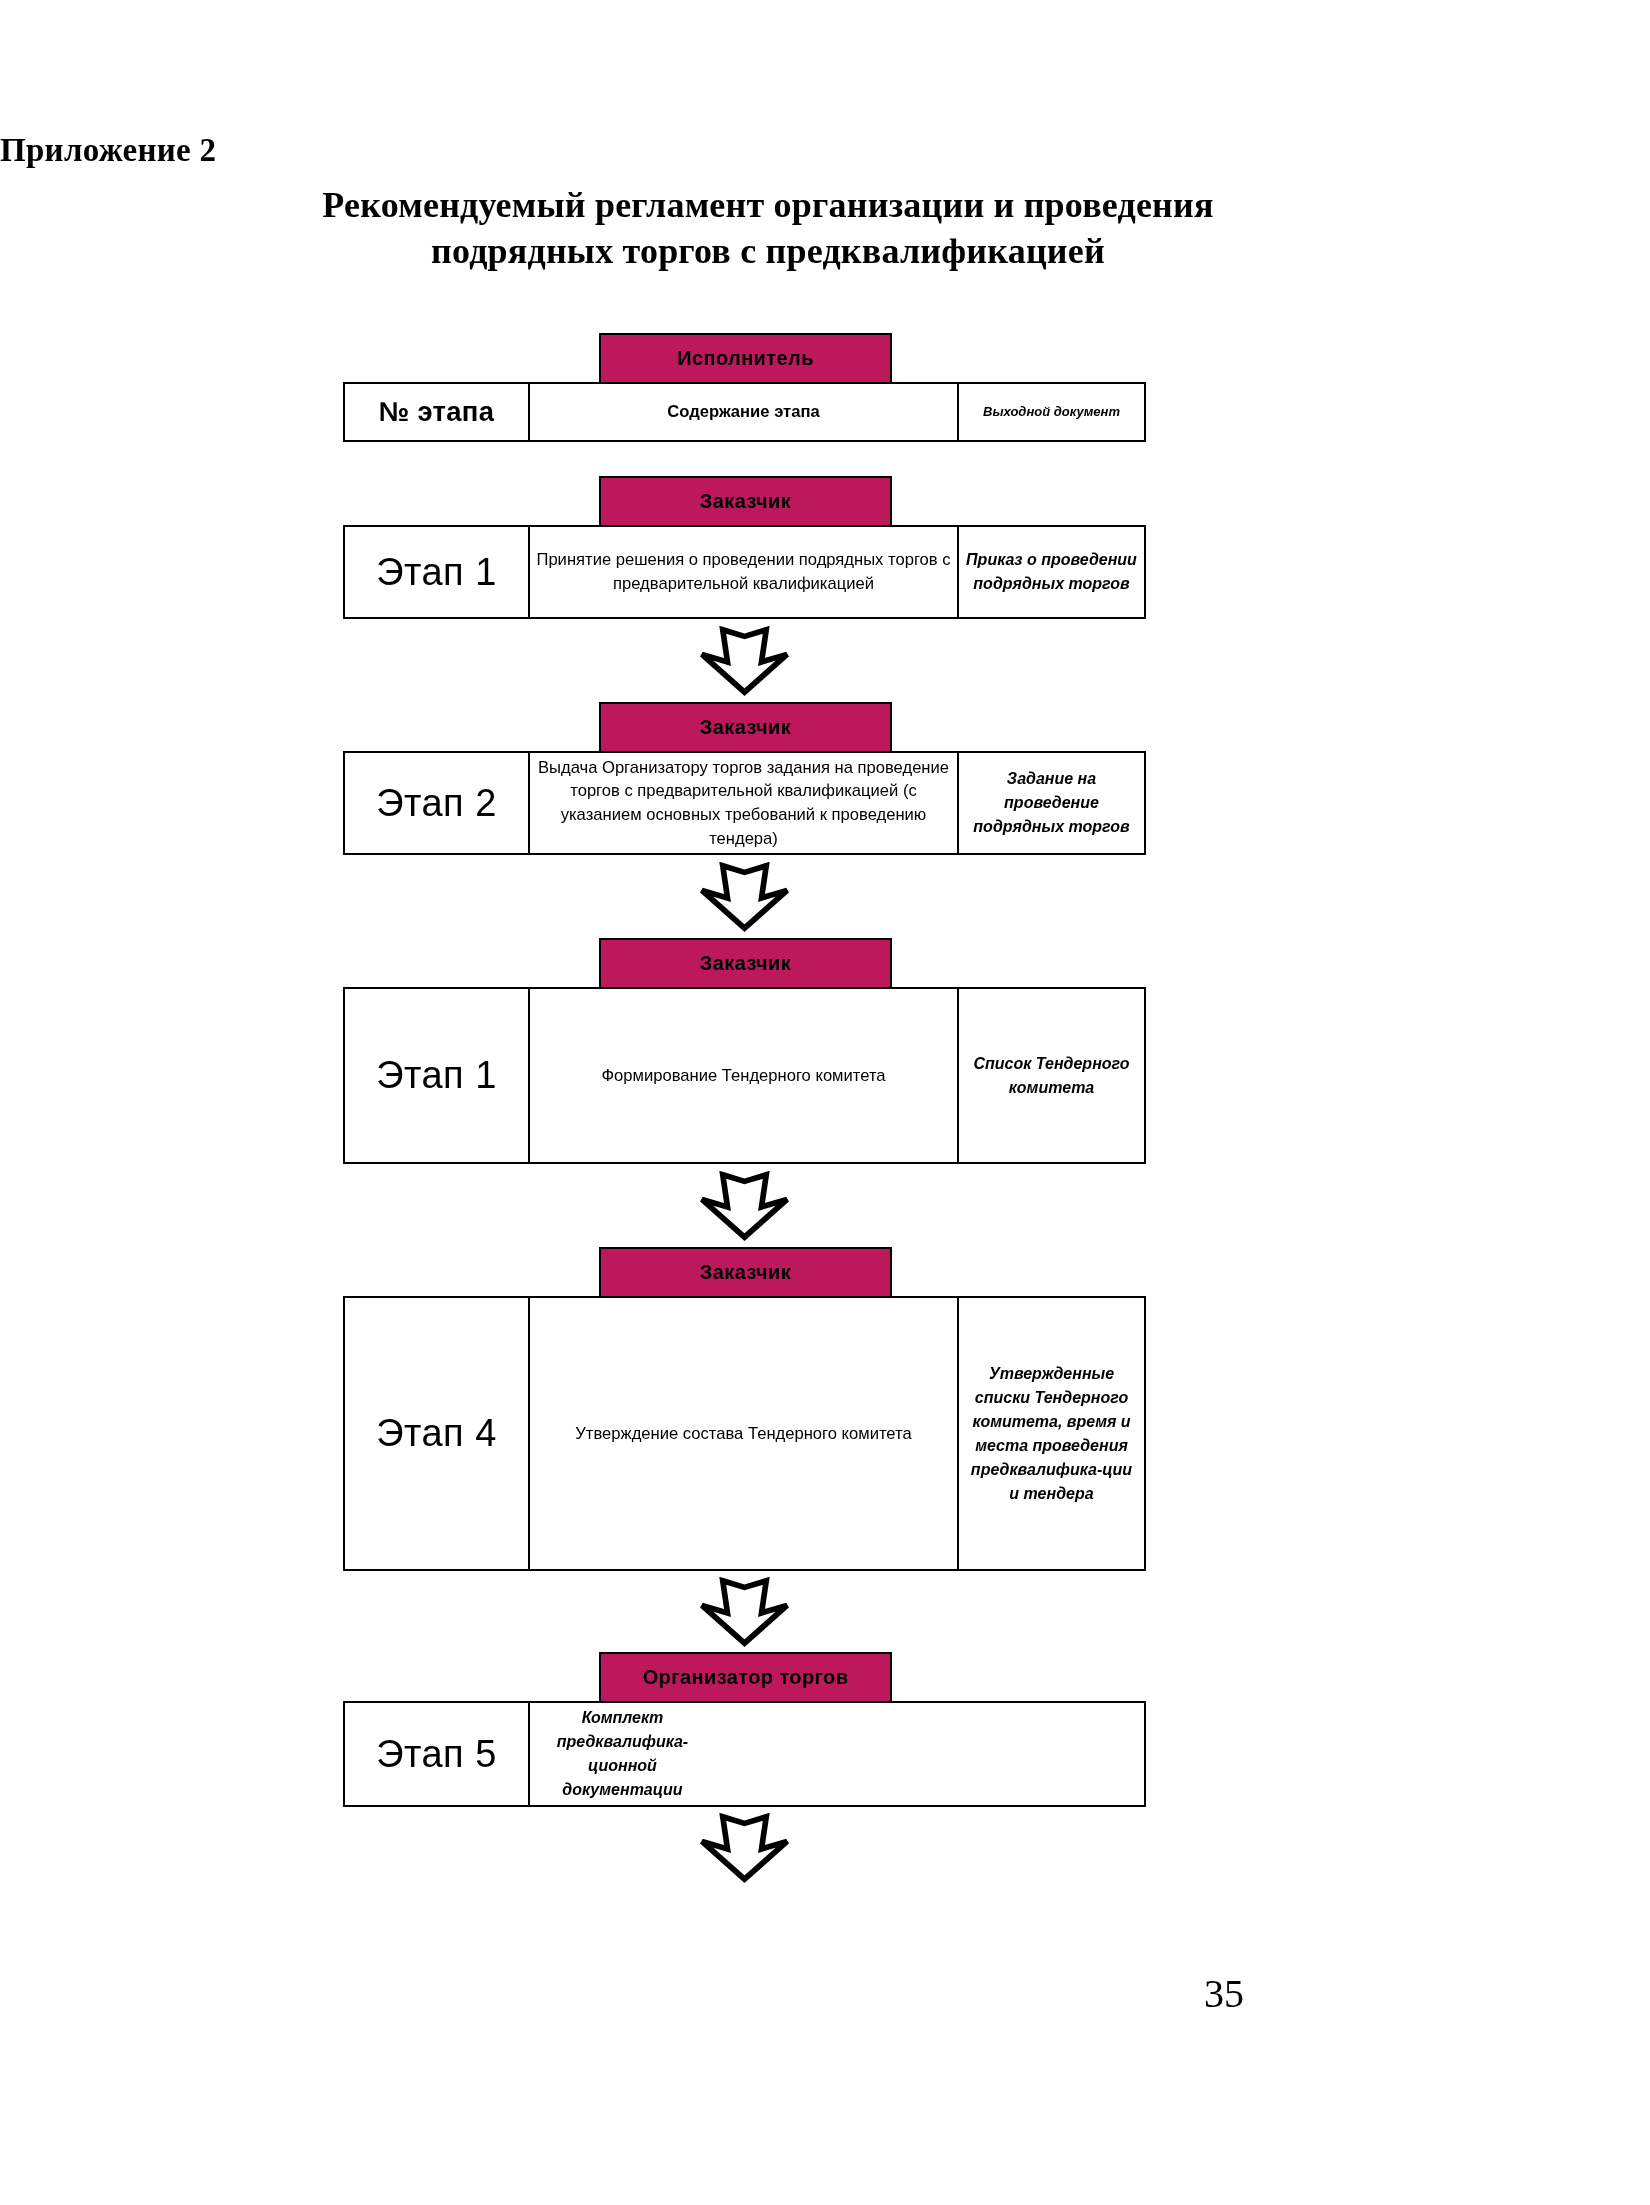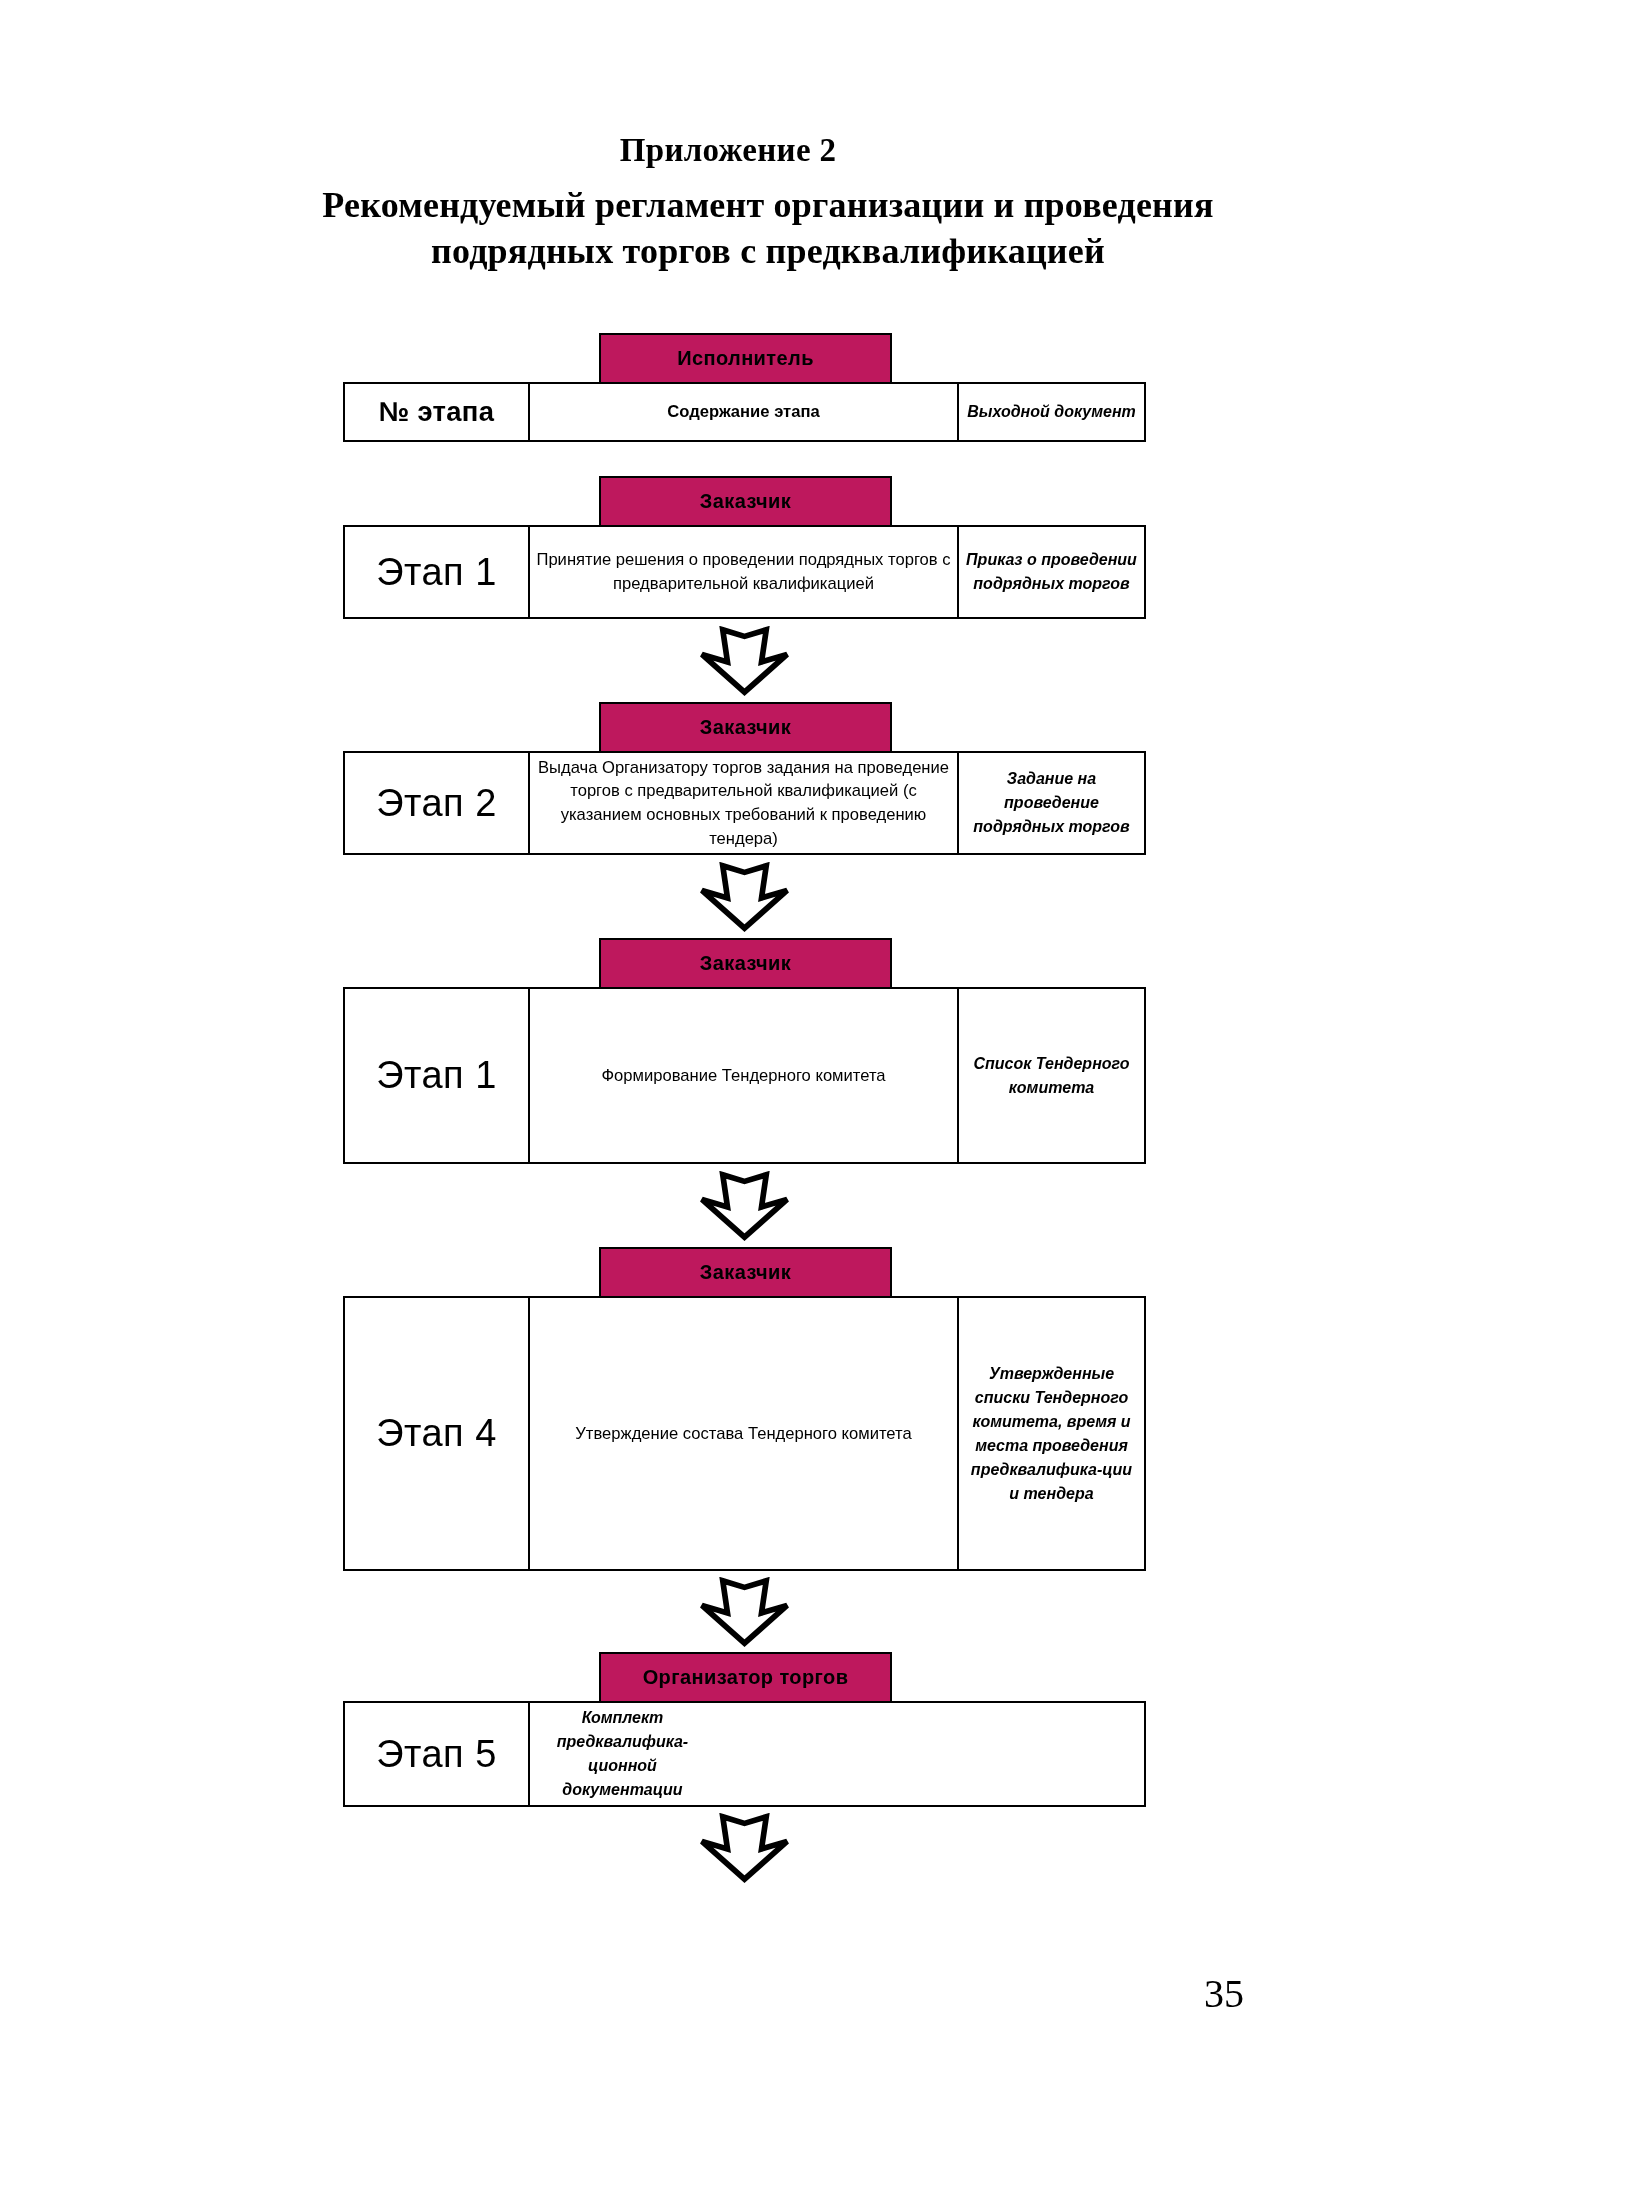--- a/index.html
+++ b/index.html
@@ -21,21 +21,21 @@
     position: absolute;
     left: 0;
     top: 132px;
     width: 1650px;
     text-align: center;
   }
   .appendix-label {
     font-family: "Liberation Serif", serif;
     font-weight: bold;
     font-size: 33px;
-    text-align: center;
+    text-align: left;
     padding-right: 194px;
     letter-spacing: 0.3px;
   }
   .doc-title {
     font-family: "Liberation Serif", serif;
     font-weight: bold;
     font-size: 36px;
     line-height: 1.28;
     margin-top: 13.2px;
     padding-left: 123px;
@@ -125,21 +125,21 @@
   .doc-text {
     font-size: 16px;
     line-height: 1.5;
     font-style: italic;
     font-weight: bold;
   }
 
   
   .hdr-num  { font-size: 27.4px; font-weight: bold; letter-spacing: 0.3px; }
   .hdr-mid  { font-size: 16.6px; font-weight: bold; }
-  .hdr-doc  { font-size: 16px; font-weight: bold; font-style: italic; line-height: 1.45; }
+  .hdr-doc  { font-size: 13px; font-weight: bold; font-style: italic; line-height: 1.45; }
 
   
   .arrow-wrap {
     width: 803px;
     display: flex;
     justify-content: center;
     align-items: center;
   }
   .arrow-wrap svg { display: block; }
 

